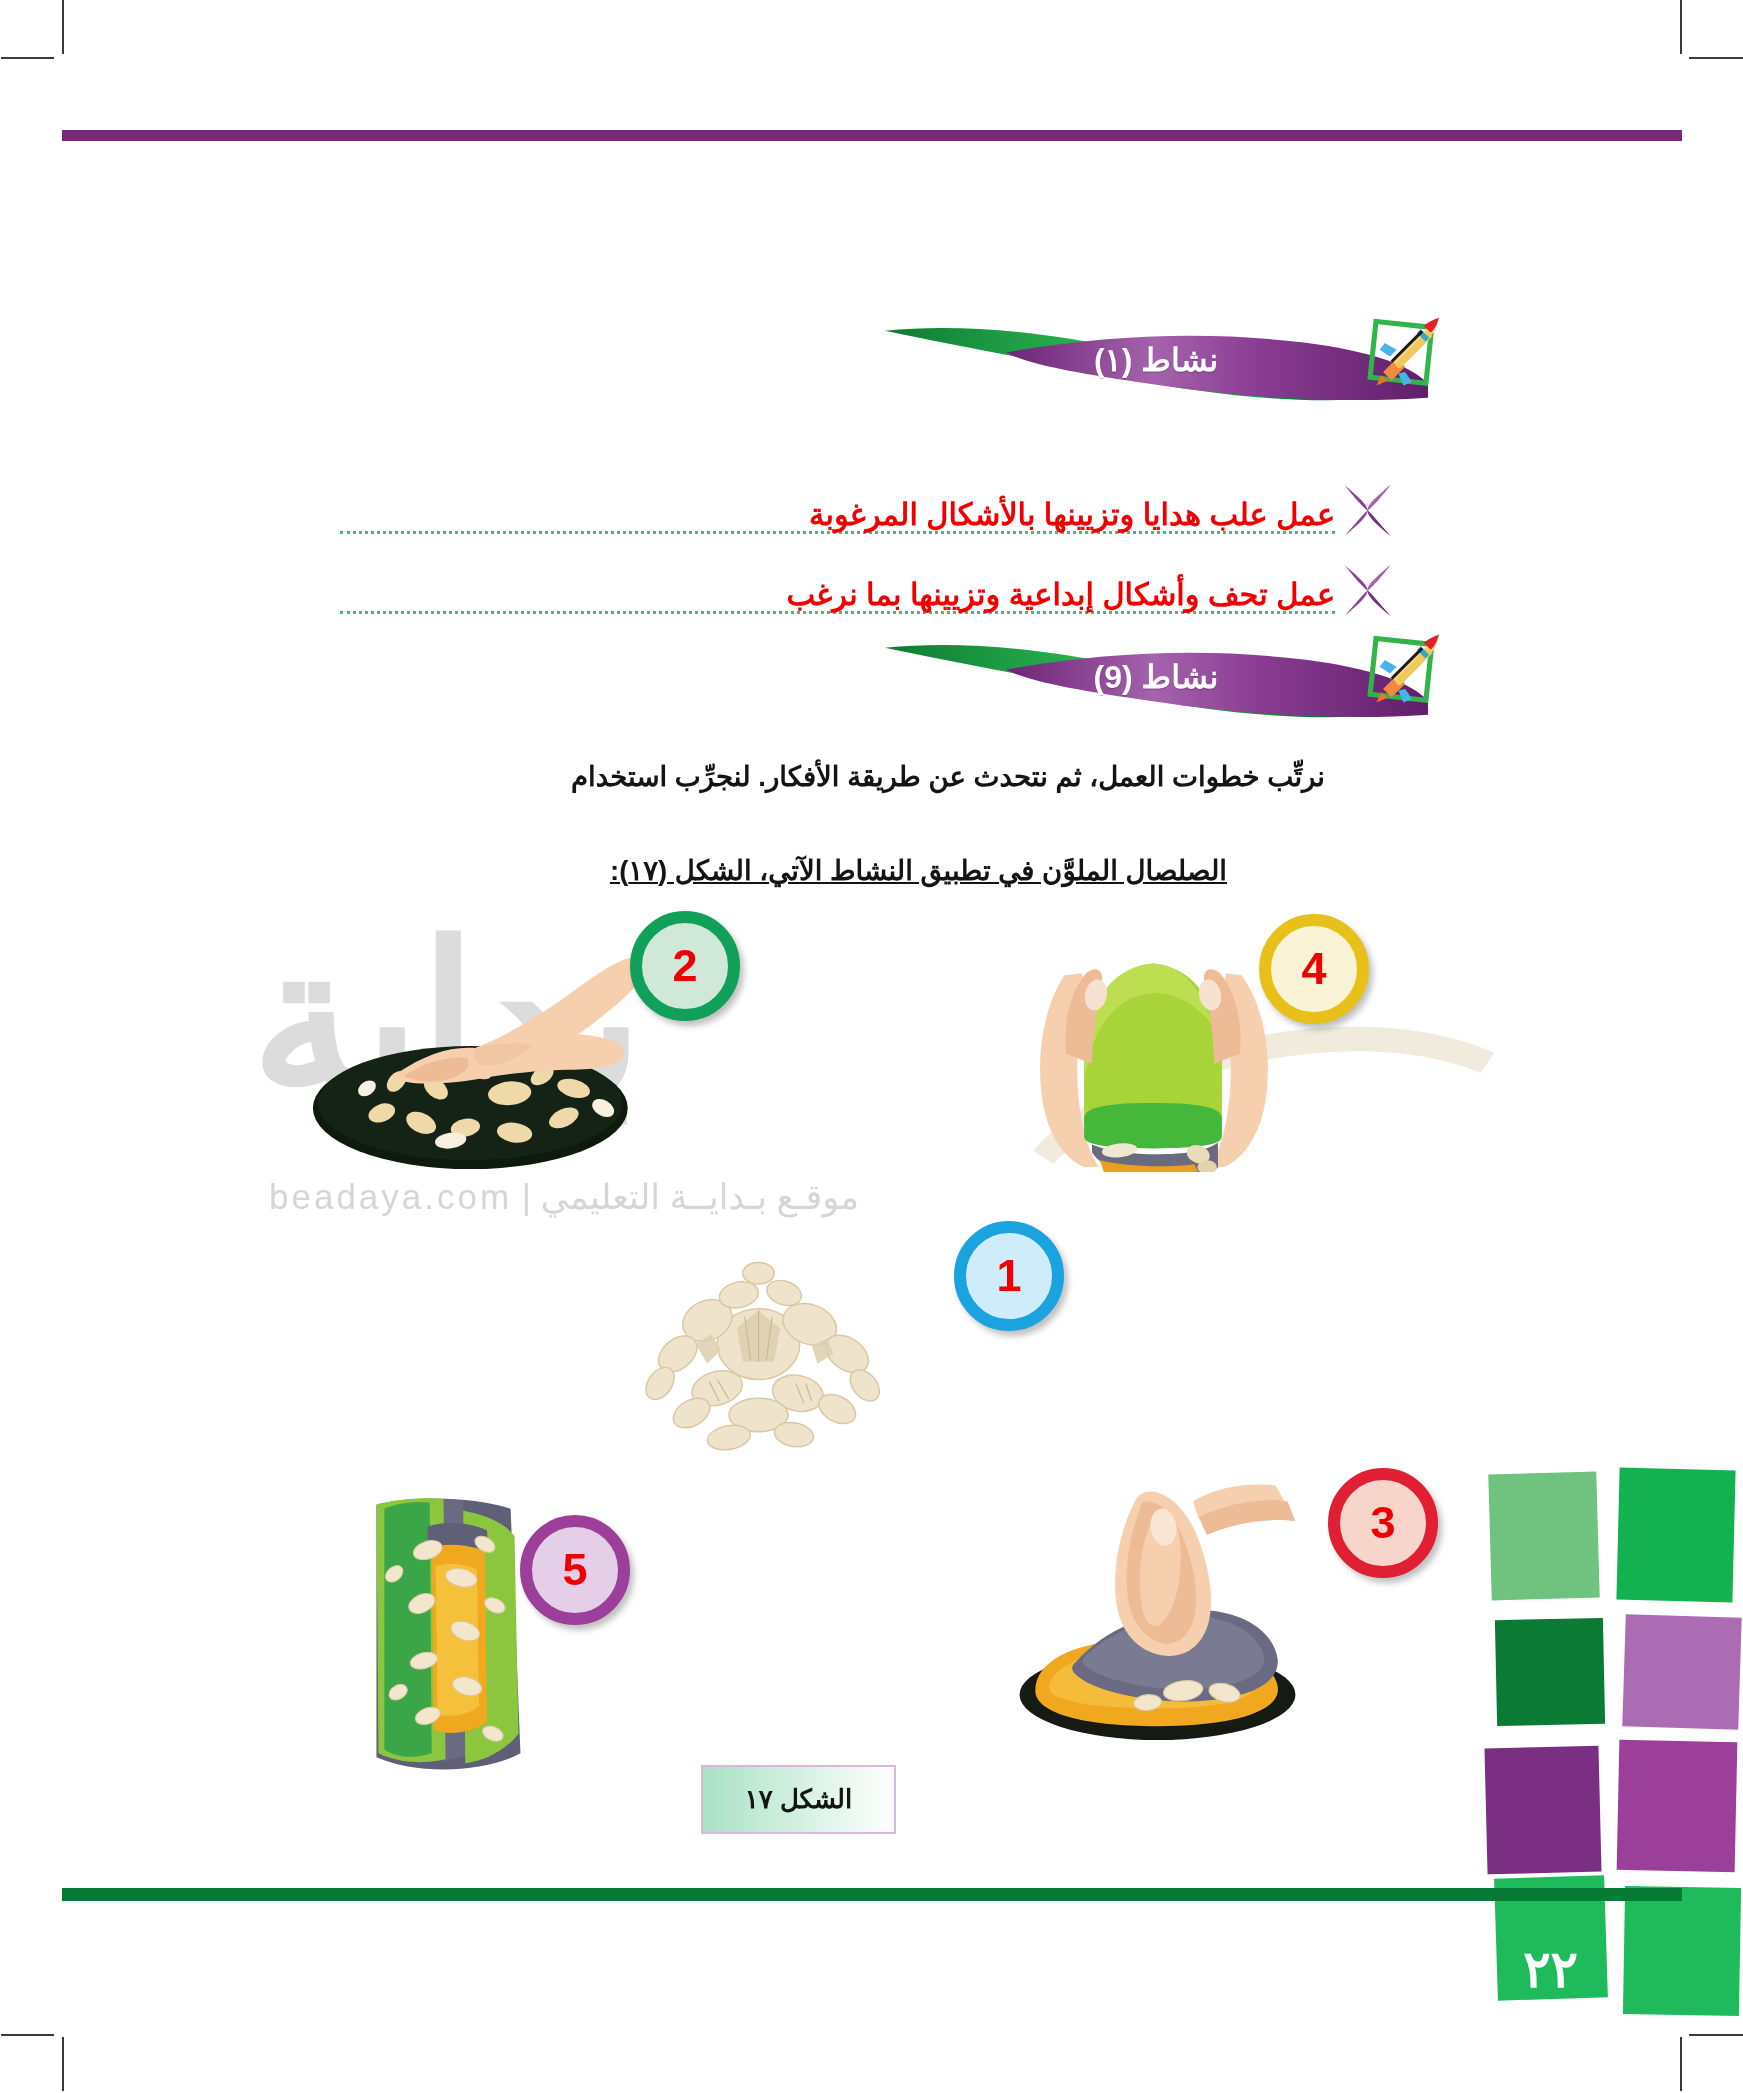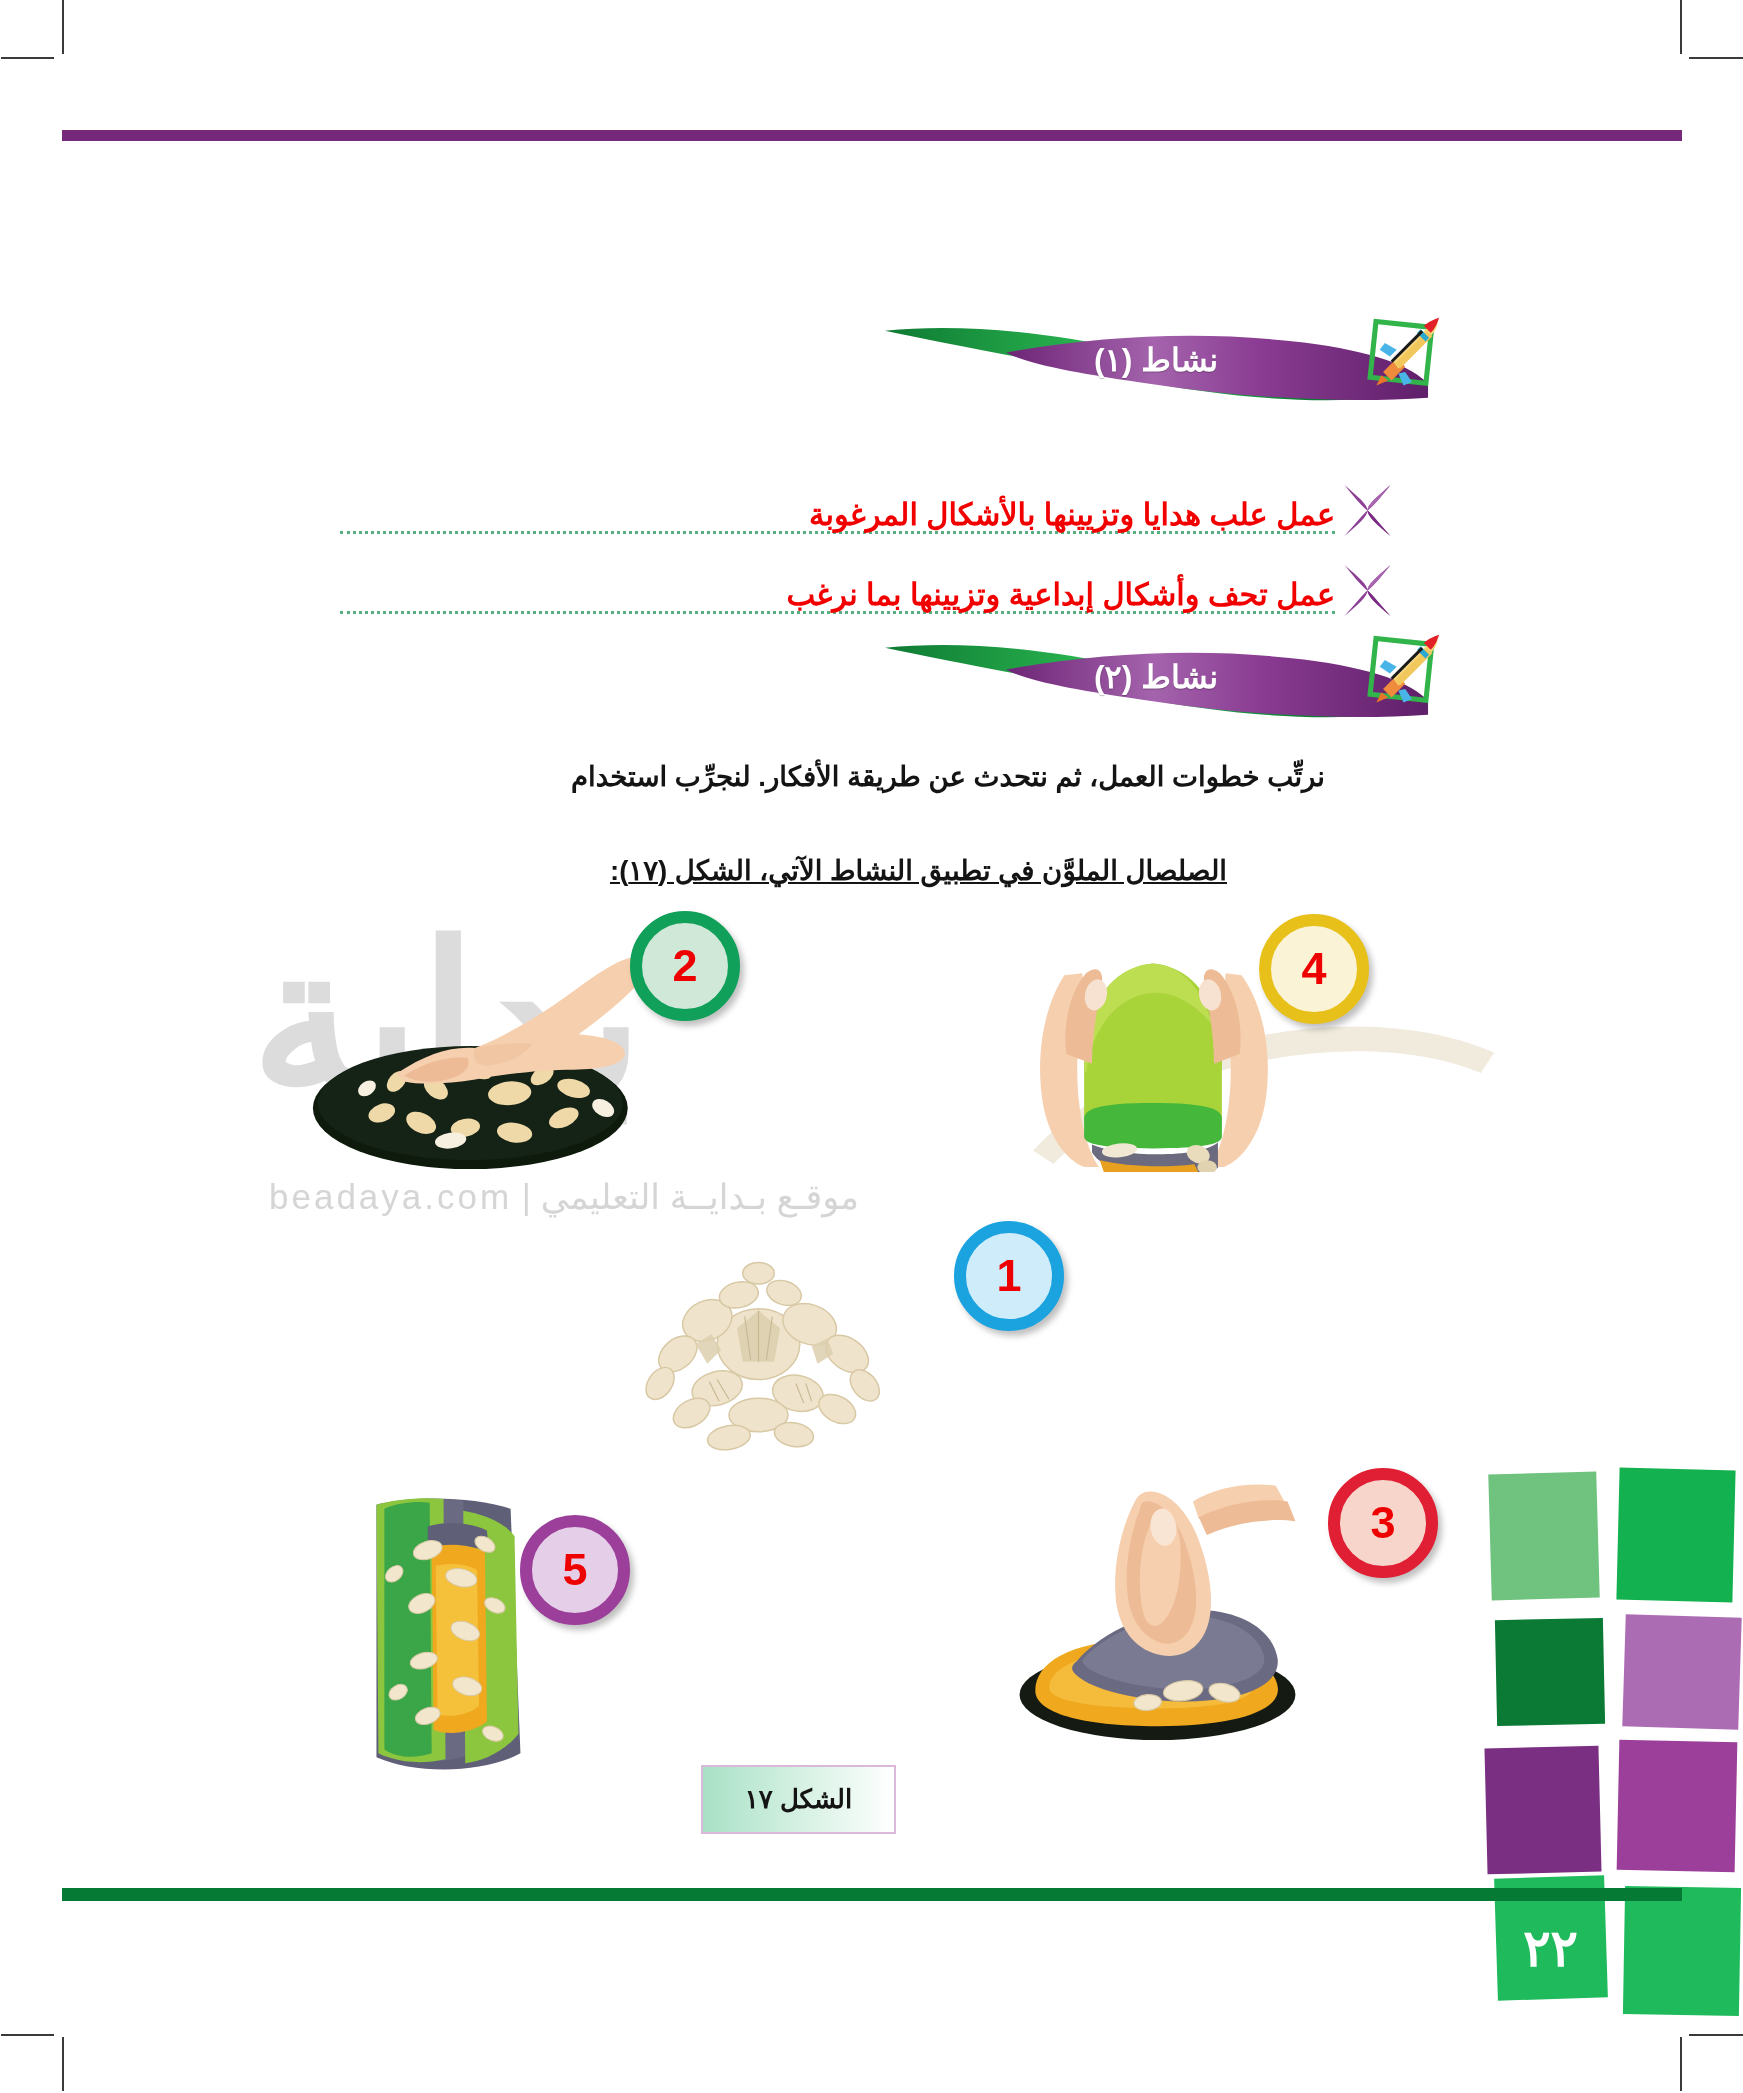--- a/index.html
+++ b/index.html
@@ -221,21 +221,21 @@
       <div class="answer-text">عمل تحف وأشكال إبداعية وتزيينها بما نرغب</div>
     </div>
   </div>
 
   <div class="activity" style="left:880px;top:630px;">
     <div class="banner-wrap">
       <svg class="banner-svg" viewBox="0 0 560 95" preserveAspectRatio="none">
         <path d="M5,18 C120,6 250,34 340,58 C420,78 500,86 556,80 C470,96 360,88 260,68 C160,48 70,32 5,18 Z" fill="url(#g1grn)"></path>
         <path d="M128,40 C230,22 330,18 430,30 C500,39 540,54 556,72 C556,78 556,82 556,86 C470,92 370,86 275,72 C200,61 150,52 128,40 Z" fill="url(#g1pur)"></path>
       </svg>
-      <div class="banner-label">نشاط (٢)</div>
+      <div class="banner-label">نشاط (9)</div>
     </div>
     <svg class="rocket-icon" viewBox="0 0 100 100" style="left:481px;top:-3.9px;">
       <rect x="14" y="18" width="66" height="66" fill="none" stroke="#31b44a" stroke-width="6" transform="rotate(6 47 51)"></rect>
       <path d="M26,74 L42,58 L52,68 L36,84 Z" fill="#f08a3c"></path>
       <path d="M24,78 L18,90 L32,84 Z" fill="#e8762a"></path>
       <path d="M38,62 L76,24 C84,16 90,16 90,16 C90,16 90,24 82,32 L44,70 Z" fill="#f7d77a"></path>
       <path d="M40,64 L78,26 L84,32 L46,70 Z" fill="#f2c75c"></path>
       <path d="M74,20 C80,14 88,12 92,10 C90,16 88,22 82,28 Z" fill="#e12028"></path>
       <path d="M68,26 L78,36" stroke="#2ba8cf" stroke-width="6" fill="none"></path>
       <path d="M34,56 L22,48 L28,40 L42,48 Z" fill="#49b4e8"></path>
@@ -389,19 +389,19 @@
 
   <div class="tiles" style="left:1468px;top:1463px;width:276px;height:552px;">
     <div class="tile" style="left:21.7px;top:9.9px;width:108px;height:126px;background:#6fc37f;transform:rotate(-1.6deg);"></div>
     <div class="tile" style="left:150px;top:5.9px;width:116px;height:132px;background:#13b14f;transform:rotate(1.4deg);"></div>
     <div class="tile" style="left:27.6px;top:156px;width:108px;height:106px;background:#0b7a34;transform:rotate(-1.2deg);"></div>
     <div class="tile" style="left:156px;top:153px;width:116px;height:112px;background:#ac6cb4;transform:rotate(1.8deg);"></div>
     <div class="tile" style="left:17.7px;top:284px;width:114px;height:126px;background:#7a2f82;transform:rotate(-1.4deg);"></div>
     <div class="tile" style="left:150px;top:278px;width:118px;height:130px;background:#9b3f9b;transform:rotate(1.2deg);"></div>
     <div class="tile" style="left:27.6px;top:414px;width:110px;height:122px;background:#1fba5c;transform:rotate(-1.8deg);"></div>
     <div class="tile" style="left:156px;top:424px;width:116px;height:128px;background:#1fba5c;transform:rotate(1deg);"></div>
-    <div class="pagenum" style="left:27.6px;top:415px;width:110px;height:140px;">٢٢</div>
+    <div class="pagenum" style="left:27.6px;top:436px;width:110px;height:140px;">٢٢</div>
   </div>
 
   <div class="rule-bottom"></div>
 
 </div>
 
 
 </body></html>

